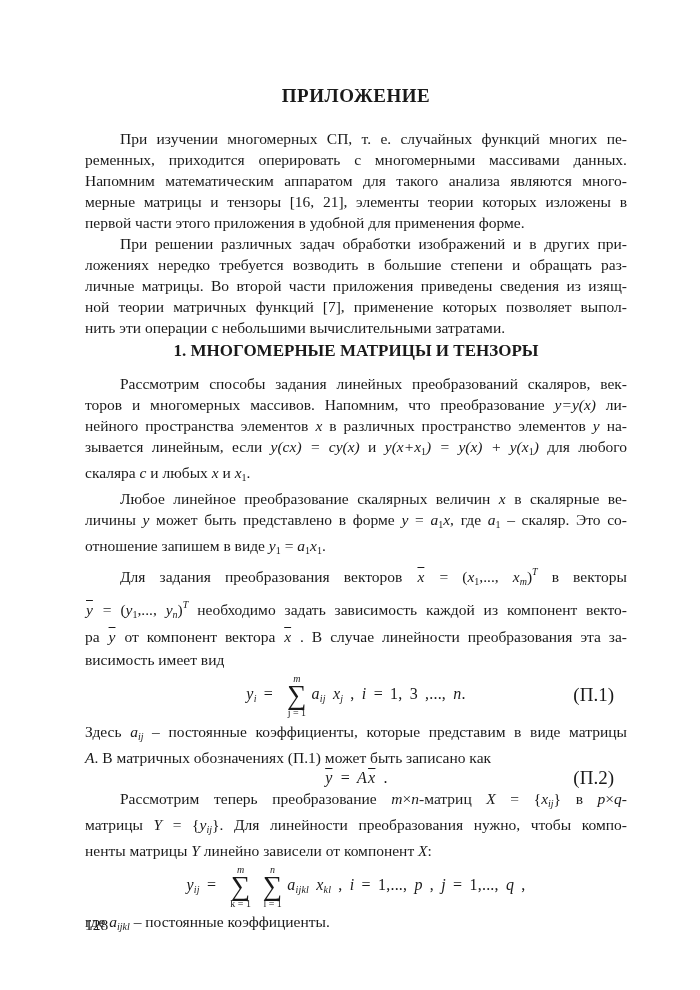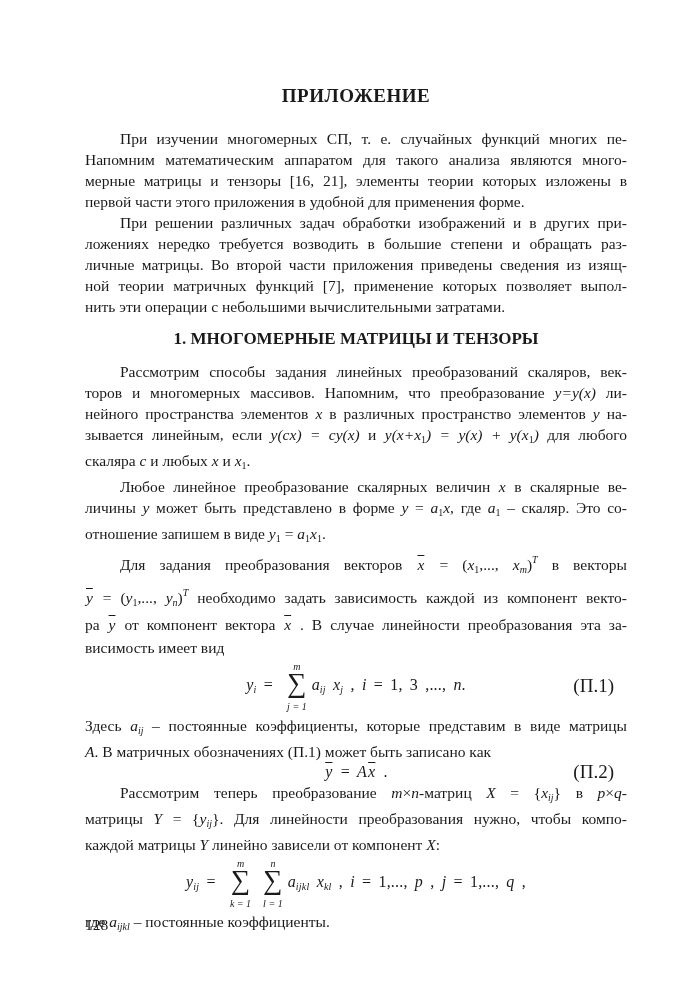--- a/index.html
+++ b/index.html
@@ -19,21 +19,21 @@
   .title{
     margin-top:84px;
     margin-bottom:20px;
     font-size:19px;
     font-weight:bold;
     text-align:center;
     letter-spacing:0.5px;
     line-height:24px;
   }
   .heading{
-    margin-top:11px;
+    margin-top:2px;
     margin-bottom:11px;
     font-size:17px;
     font-weight:bold;
     text-align:center;
     line-height:22px;
   }
   .par .line{
     line-height:21px;
     text-align:justify;
     text-align-last:justify;
@@ -74,37 +74,38 @@
 
   .sum{
     display:inline-flex; flex-direction:column; align-items:center;
     vertical-align:middle; line-height:1;
     margin:0 5px 0 7px;
     transform:translateY(1px);
     letter-spacing:0; word-spacing:0;
   }
   .sum-top{ font-size:10px; font-style:italic; line-height:1; }
   .sum-sig{ font-size:27px; line-height:0.85; }
-  .sum-bot{ font-size:10px; font-style:italic; line-height:1; margin-top:7px; }
+  .sum-bot{ font-size:10px; line-height:1; margin-top:1px; }
 
   .pagenum{
     position:absolute; left:85px; top:914px;
     font-size:15.5px; line-height:21px;
   }
 </style>
 </head>
 <body>
 
 <div class="page">
   <div class="content">
 
     <div class="title">ПРИЛОЖЕНИЕ</div>
 
     <div class="par">
         <div class="line firstline"><span class="s-n">При изучении многомерных СП, т. е. случайных функций многих пе-</span></div>
+        <div class="line"><span class="s-n">ременных, приходится оперировать с многомерными массивами данных.</span></div>
         <div class="line"><span class="s-n">Напомним математическим аппаратом для такого анализа являются много-</span></div>
         <div class="line"><span class="s-n">мерные матрицы и тензоры [16, 21], элементы теории которых изложены в</span></div>
         <div class="line lastline"><span class="s-n">первой части этого приложения в удобной для применения форме.</span></div>
       </div>
 
     <div class="par">
         <div class="line firstline"><span class="s-n">При решении различных задач обработки изображений и в других при-</span></div>
         <div class="line"><span class="s-n">ложениях нередко требуется возводить в большие степени и обращать раз-</span></div>
         <div class="line"><span class="s-n">личные матрицы. Во второй части приложения приведены сведения из изящ-</span></div>
         <div class="line"><span class="s-n">ной теории матричных функций [7], применение которых позволяет выпол-</span></div>
@@ -149,21 +150,21 @@
       </div>
 
     <div class="formula f2">
       <span class="fbody"><span class="s-ov">y</span><span class="s-n"> = </span><span class="s-i">A</span><span class="s-ov">x</span><span class="s-n"> .</span></span>
       <span class="fnum">(П.2)</span>
     </div>
 
     <div class="par">
         <div class="line firstline"><span class="s-n">Рассмотрим теперь преобразование </span><span class="s-i">m</span><span class="s-n">×</span><span class="s-i">n</span><span class="s-n">-матриц </span><span class="s-i">X</span><span class="s-n"> = {</span><span class="s-i">x</span><span class="s-si">ij</span><span class="s-n">} в </span><span class="s-i">p</span><span class="s-n">×</span><span class="s-i">q</span><span class="s-n">-</span></div>
         <div class="line"><span class="s-n">матрицы </span><span class="s-i">Y</span><span class="s-n"> = {</span><span class="s-i">y</span><span class="s-si">ij</span><span class="s-n">}. Для линейности преобразования нужно, чтобы компо-</span></div>
-        <div class="line lastline"><span class="s-n">каждой матрицы </span><span class="s-i">Y</span><span class="s-n"> линейно зависели от компонент </span><span class="s-i">X</span><span class="s-n">:</span></div>
+        <div class="line lastline"><span class="s-n">ненты матрицы </span><span class="s-i">Y</span><span class="s-n"> линейно зависели от компонент </span><span class="s-i">X</span><span class="s-n">:</span></div>
       </div>
 
     <div class="formula f3">
       <span class="fbody"><span class="s-i">y</span><span class="s-si">ij</span><span class="s-n"> = </span><span class="sum">
             <span class="sum-top">m</span>
             <span class="sum-sig">∑</span>
             <span class="sum-bot">k = 1</span>
           </span><span class="sum">
             <span class="sum-top">n</span>
             <span class="sum-sig">∑</span>

